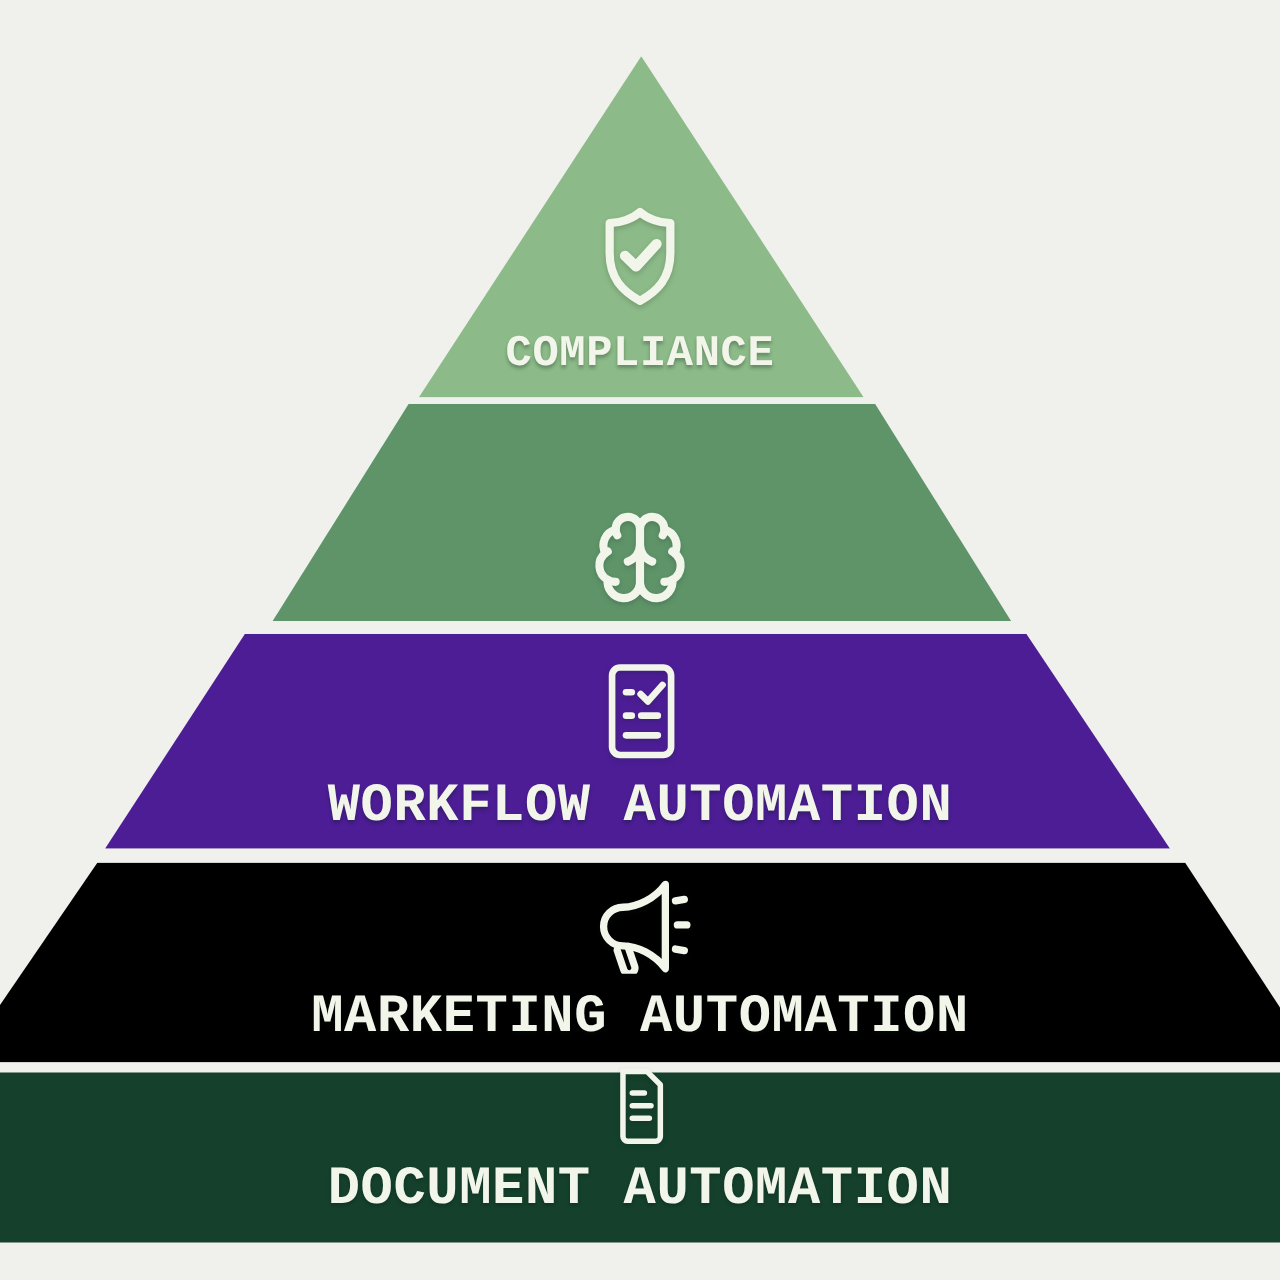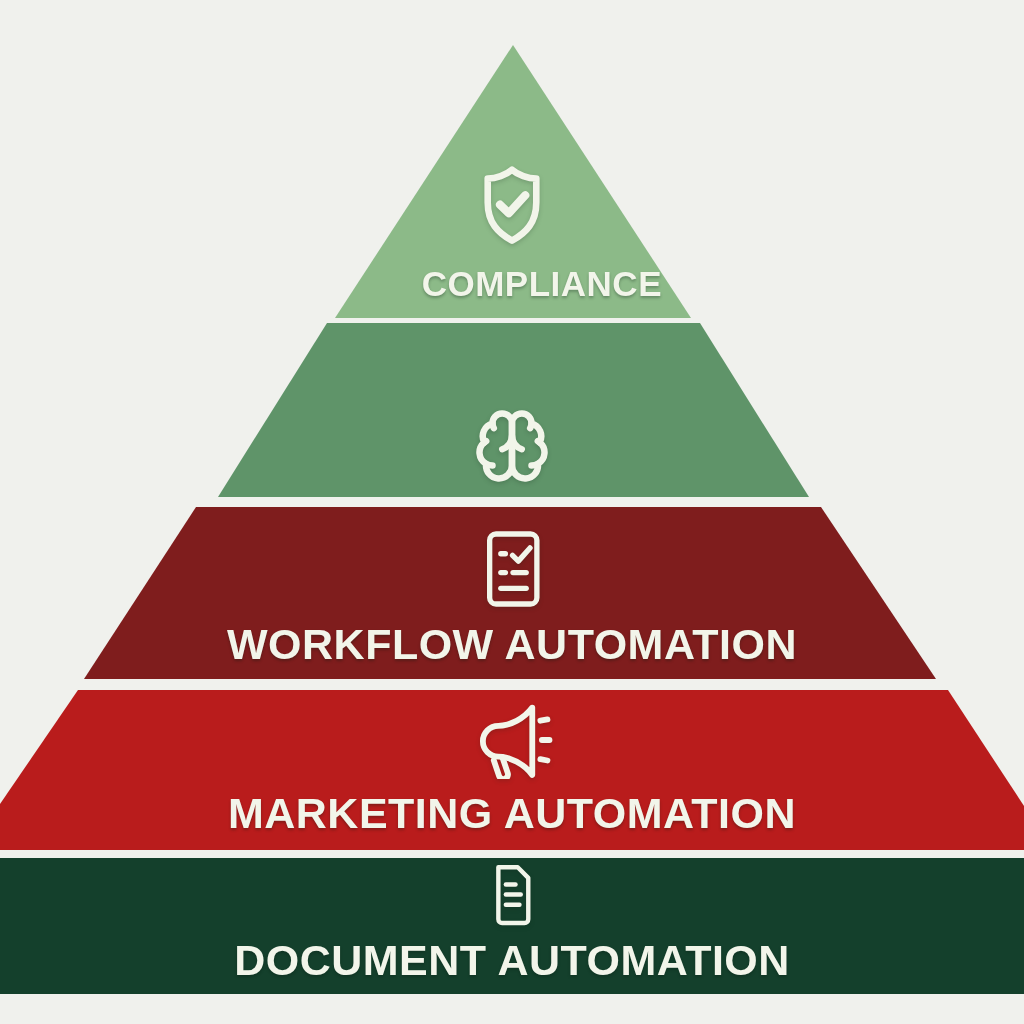--- a/index.html
+++ b/index.html
@@ -24,33 +24,34 @@
     width: 1024px;
     display: flex;
     flex-direction: column;
     align-items: center;
     justify-content: flex-end;
   }
   .lv0 { top: 45px;  height: 273px; clip-path: polygon(513px 0px, 691px 273px, 335px 273px); padding-bottom: 14px; }
   .lv1 { top: 323px; height: 174px; clip-path: polygon(327px 0px, 700px 0px, 809px 174px, 218px 174px); padding-bottom: 12px; }
   .lv2 { top: 507px; height: 172px; clip-path: polygon(196px 0px, 821px 0px, 936px 172px, 84px 172px); padding-bottom: 10px; }
   .lv3 { top: 690px; height: 160px; clip-path: polygon(78px 0px, 948px 0px, 1024px 116px, 1024px 160px, 0px 160px, 0px 114px); padding-bottom: 12px; }
-  .lv4 { top: 858px; height: 136px; padding-bottom: 9px; }
+  .lv4 { top: 858px; height: 136px; padding-bottom: 19px; }
 
   .icon { display: block; line-height: 0; filter: drop-shadow(0 2px 2px rgba(10,30,18,0.18)); }
   .icon svg { fill: none; stroke: var(--icon-color); stroke-linecap: round; stroke-linejoin: round; }
 
   .label {
     color: var(--text-color);
     font-weight: 700;
-    text-align: right;
+    text-align: center;
     letter-spacing: 0.5px;
     line-height: 1.14;
     text-shadow: 0 2px 3px rgba(8,28,16,0.30);
     white-space: nowrap;
+    font-family: Liberation Mono, monospace;
   }
   .lv0 .label { font-size: 35px; margin-top: 18px; white-space: normal; width: 300px; }
   .lv1 .label { font-size: 40px; margin-top: 14px; }
   .lv2 .label { font-size: 43px; margin-top: 10px; }
   .lv3 .label { font-size: 43px; margin-top: 10px; }
   .lv4 .label { font-size: 43px; margin-top: 8px; }
 </style>
 </head>
 <body style="background: rgb(240, 241, 237);">
 
@@ -77,35 +78,35 @@
         <path d="M17.599 6.5a3 3 0 0 0 .399-1.375"></path>
         <path d="M6.003 5.125A3 3 0 0 0 6.401 6.5"></path>
         <path d="M3.477 10.896a4 4 0 0 1 .585-.396"></path>
         <path d="M19.938 10.5a4 4 0 0 1 .585.396"></path>
         <path d="M6 18a4 4 0 0 1-1.967-.516"></path>
         <path d="M19.967 17.484A4 4 0 0 1 18 18"></path>
       </svg>
     </span>
   </div>
 
-  <div class="level lv2" style="background-color: #7f1d1d;">
+  <div class="level lv2" style="background-color: #4c1d95;">
     <span class="icon">
       <svg width="66" height="82" viewBox="0 0 26 32" stroke-width="2.1">
         <rect x="4.2" y="2.2" width="18.6" height="27.6" rx="2.5"></rect>
         <line x1="8.6" y1="10" x2="10.4" y2="10"></line>
         <path d="M13.2 10.6 l2.3 2.3 4.6-5.2"></path>
         <line x1="8.6" y1="17.4" x2="10.4" y2="17.4"></line>
         <line x1="13.4" y1="17.4" x2="18.6" y2="17.4"></line>
         <line x1="8.6" y1="23.6" x2="18.6" y2="23.6"></line>
       </svg>
     </span>
     <div class="label">WORKFLOW AUTOMATION</div>
   </div>
 
-  <div class="level lv3" style="background-color: #b91c1c;">
+  <div class="level lv3" style="background-color: #000000;">
     <span class="icon">
       <svg width="92" height="76" viewBox="0 0 34 30" stroke-width="2.3">
         <path d="M25 1.8 C21.8 6.2 16.2 9 11.6 9 A6.1 6.1 0 0 0 11.6 21.2 C16.2 21.2 21.8 24 25 28.4 Z"></path>
         <path d="M13.2 21.4 L15.3 27.6 A1.8 1.8 0 0 1 11.9 28.8 L9.8 22.6"></path>
         <line x1="28.2" y1="7" x2="31" y2="6.5"></line>
         <line x1="28.8" y1="14.6" x2="31.8" y2="14.6"></line>
         <line x1="28.2" y1="22.2" x2="31" y2="22.7"></line>
       </svg>
     </span>
     <div class="label">MARKETING AUTOMATION</div>

